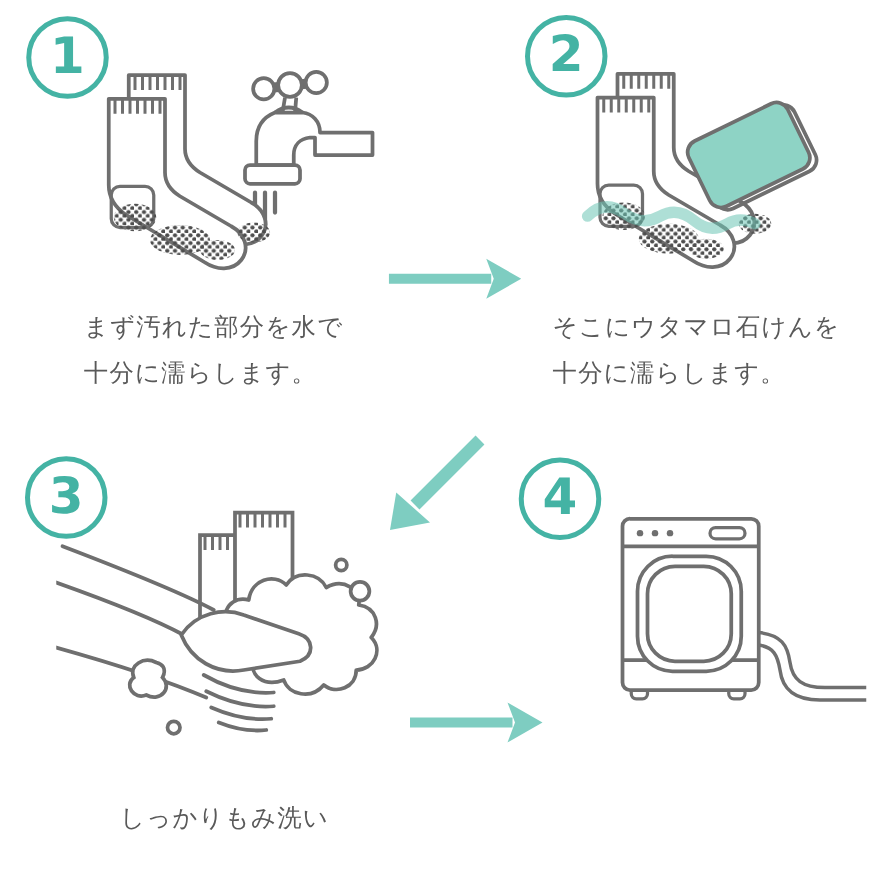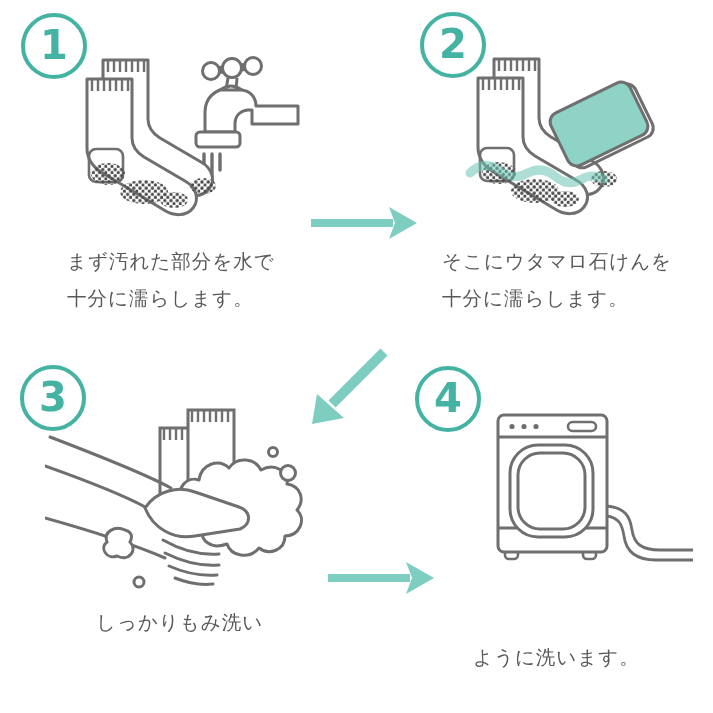--- a/index.html
+++ b/index.html
@@ -137,21 +137,21 @@
       <path d="M118,150 q28,16 56,14 M120,163 q28,14 54,12 M124,176 q25,11 48,9 M130,188 q20,8 38,6" fill="none" stroke-linecap="round"></path>
 
       <path d="M80,140 c-10,-5 -22,2 -18,12 c-8,6 0,18 10,14 c12,6 21,-6 13,-14 c4,-8 -1,-11 -5,-12 z" fill="#ffffff"></path>
 
       <circle cx="228" cy="62" r="4.5" fill="#ffffff"></circle>
       <circle cx="243" cy="83" r="7.5" fill="#ffffff"></circle>
       <circle cx="94" cy="192" r="5" fill="#ffffff"></circle>
     </g>
   </svg>
 
-  <p class="caption" style="left:96px;top:604px">
+  <p class="caption" style="left:96px;top:636px">
     <span>しっかりもみ洗い</span><br>
   </p>
 
   <svg class="arrow" style="left:328px;top:560px" width="108" height="36" viewBox="0 0 108 36">
     <rect x="0" y="14" width="82" height="8" fill="#7ecdc1"></rect>
     <polygon points="78,2 106,18 78,34 84,18" fill="#7ecdc1"></polygon>
   </svg>
 
   <div class="badge" style="left:415px;top:366px">
     <span>4</span>
@@ -173,16 +173,15 @@
       <circle cx="48" cy="18.5" r="2.6" fill="#6f6f6f" stroke="none"></circle>
       <rect x="80" y="14" width="28" height="9" rx="4.5" stroke-width="2.6"></rect>
 
       <rect x="22" y="37" width="83" height="92" rx="28" fill="#ffffff"></rect>
       <rect x="30" y="45" width="67" height="76" rx="22" fill="#ffffff"></rect>
     </g>
   </svg>
 
   <p class="caption" style="left:473px;top:602px">
     <br>
-    <span>ように洗います。</span>
   </p>
 
 </div>
 
 </body></html>

